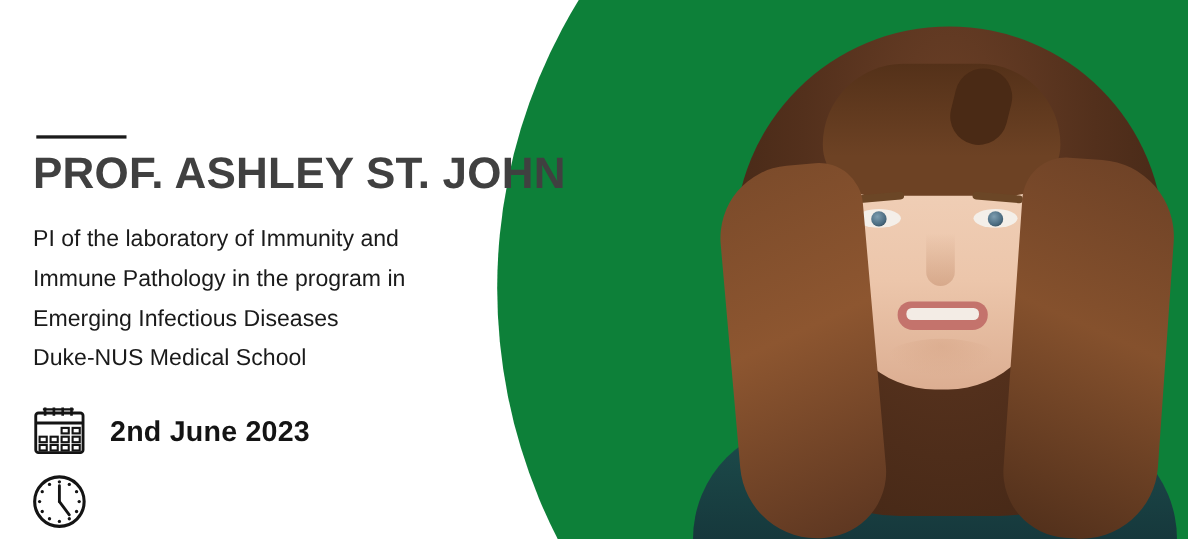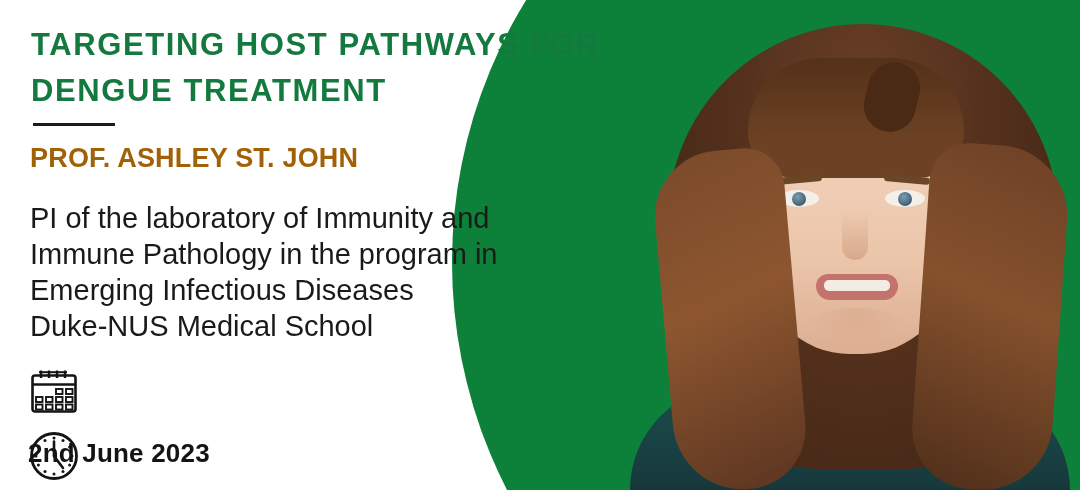--- a/index.html
+++ b/index.html
@@ -209,48 +209,47 @@
     width: 82px;
     height: 3px;
     background: #1b1b1b;
   }
 
   #speaker-name {
     position: absolute;
     left: 30px;
     top: 135px;
     margin: 0;
-    color: #a16207;
-    font-size: 27px;
+    color: #404040;
+    font-size: 40px;
     font-weight: bold;
     letter-spacing: 0.2px;
     line-height: 46px;
     white-space: nowrap;
   }
 
   #affiliation {
     position: absolute;
     left: 30px;
     top: 200px;
     width: 540px;
     margin: 0;
     color: #1a1a1a;
-    font-size: 29px;
+    font-size: 21px;
     font-weight: normal;
     line-height: 36px;
     white-space: pre-line;
   }
 
   .detail-row {
     position: absolute;
     left: 28px;
     display: flex;
-    align-items: flex-start;
+    align-items: center;
     gap: 20px;
-    flex-direction: column;
   }
   #date-row { top: 366px; }
   #time-row { top: 430px; }
 
   .detail-icon {
     width: 52px;
     height: 52px;
     flex: 0 0 52px;
     display: block;
   }
@@ -286,22 +285,20 @@
     <div class="ph ph-nose"></div>
     <div class="ph ph-lip"></div>
     <div class="ph ph-teeth"></div>
     <div class="ph ph-chin"></div>
     <div class="ph ph-hair-left"></div>
     <div class="ph ph-hair-right"></div>
   </div>
 
   <div id="content">
 
-    <h1 id="title">TARGETING HOST PATHWAYS FOR
-DENGUE TREATMENT</h1>
 
     <div id="divider"></div>
 
     <h2 id="speaker-name">PROF. ASHLEY ST. JOHN</h2>
 
     <p id="affiliation">PI of the laboratory of Immunity and
 Immune Pathology in the program in
 Emerging Infectious Diseases
 Duke-NUS Medical School</p>
 

